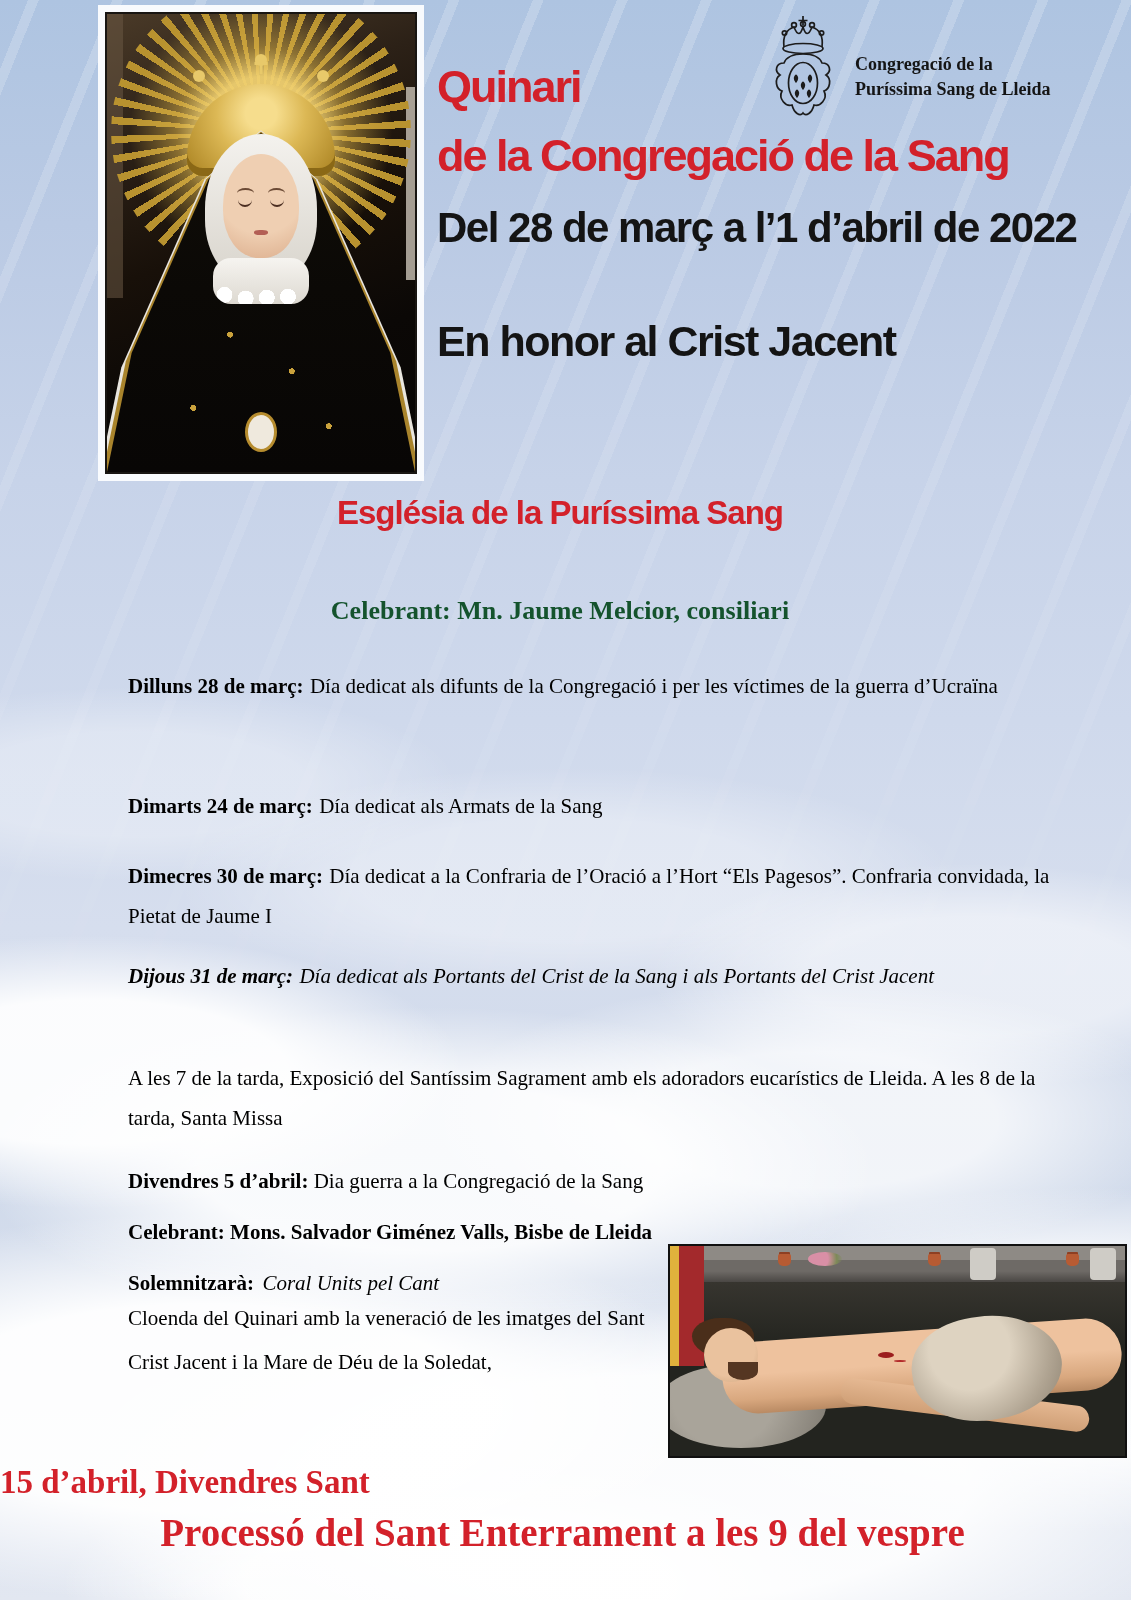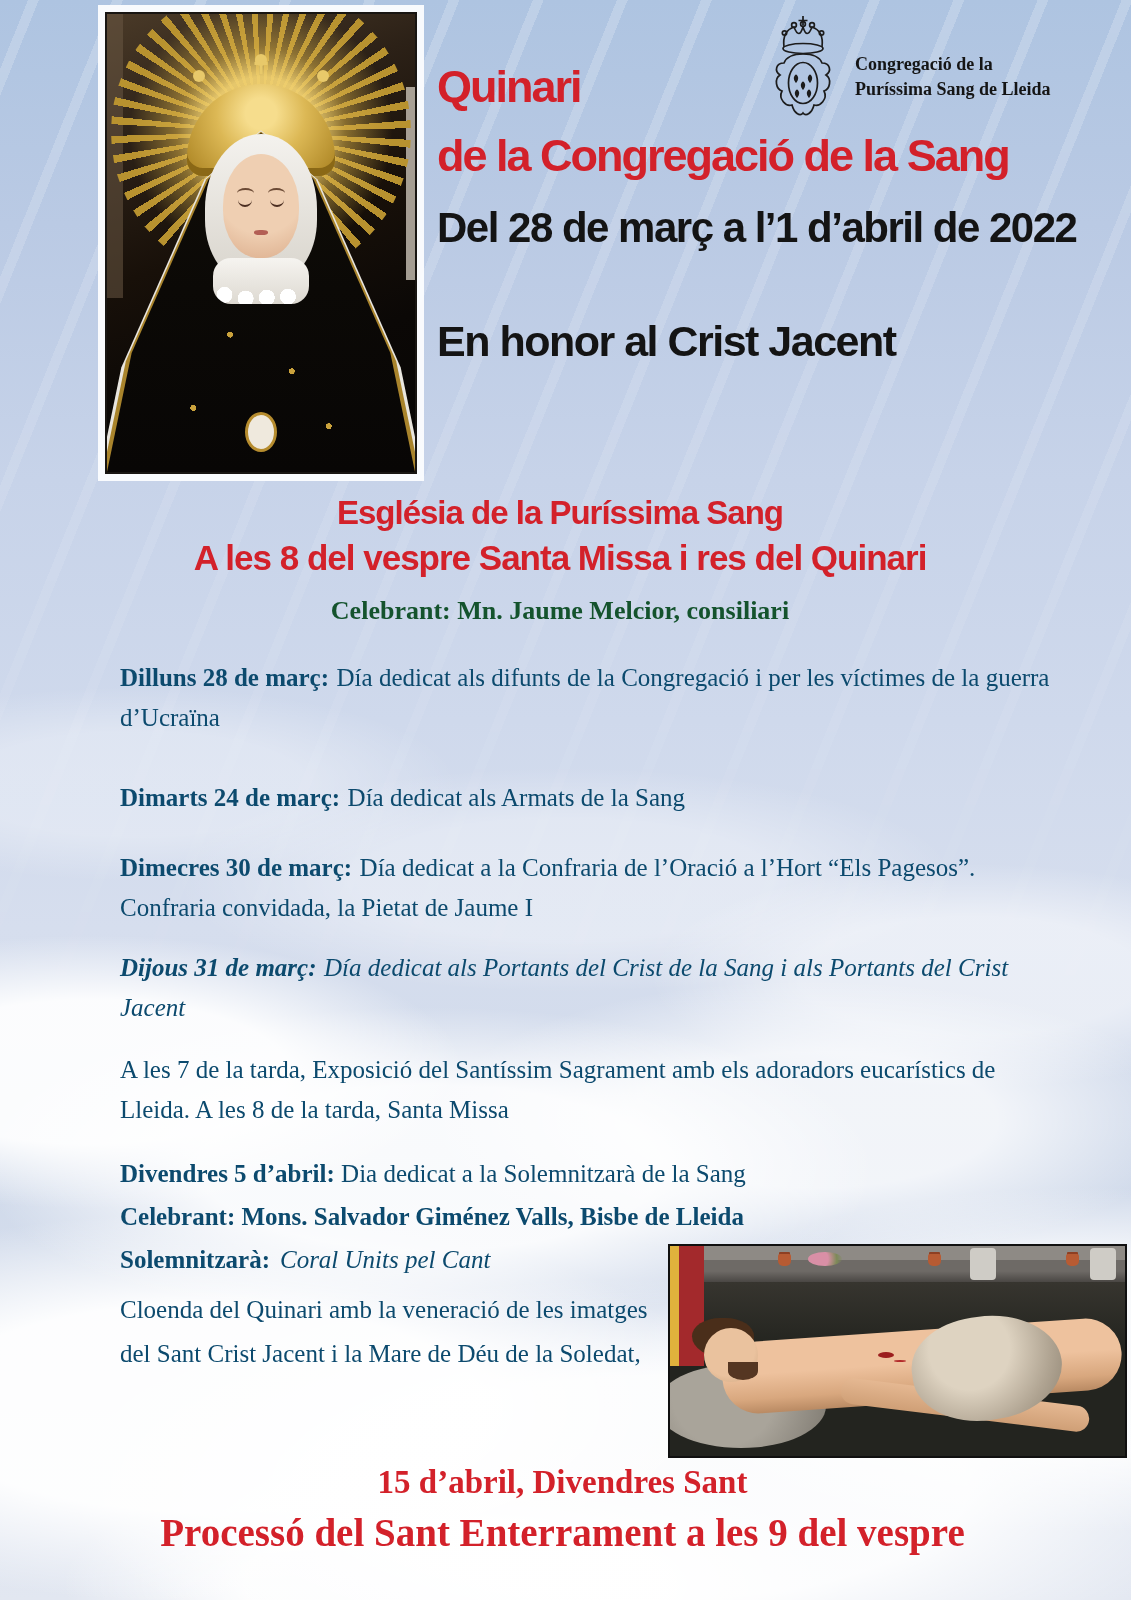--- a/index.html
+++ b/index.html
@@ -90,22 +90,22 @@
   .honor{position:absolute;left:437px;top:316px;color:#141414;font-weight:bold;font-size:43px;
     line-height:51px;letter-spacing:-1.5px;margin:0;}
   .venue1{position:absolute;left:0;top:494px;width:1120px;text-align:center;font-weight:bold;
     font-size:33px;letter-spacing:-1px;}
   .venue2{position:absolute;left:0;top:538px;width:1120px;text-align:center;font-weight:bold;
     font-size:35px;letter-spacing:-1px;}
   .celebrant{position:absolute;left:0;top:596px;width:1120px;text-align:center;color:#14532d;
     font-family:"Liberation Serif", serif;font-weight:bold;font-size:26px;}
 
   
-  .sched,.extra,.closing,.fline{font-family:"Liberation Serif", serif;color:#0c4a6e;
-    font-size:25px;line-height:40px;margin:0;position:absolute;left:120px;width:935px;}
+  .sched,.extra,.closing,.fline{font-family:"Liberation Serif", serif;color:#000000;
+    font-size:21px;line-height:40px;margin:8px;position:absolute;left:120px;width:935px;}
   .sched b{margin-right:.3em;}
   .p1{top:658px;} .p2{top:778px;} .p3{top:848px;} .p4{top:948px;font-style:italic;} .extra{top:1050px;}
   .friday{position:absolute;left:120px;top:1152px;width:940px;}
   .fline{position:static;display:block;width:auto;line-height:43px;}
   .fline i{margin-left:.4em;}
   .closing{top:1288px;width:540px;line-height:44px;}
 
   
   .christ{position:absolute;left:668px;top:1244px;width:455px;height:210px;margin:0;
     border:2px solid #101010;overflow:hidden;background:#23241f;}
@@ -134,21 +134,21 @@
     background:#4a2e1a;}
   .c-beard{position:absolute;left:58px;top:116px;width:30px;height:18px;border-radius:0 0 50% 50%;
     background:#553категор622;background:#553622;}
   .c-shroud{position:absolute;left:242px;top:70px;width:150px;height:104px;border-radius:46% 54% 50% 50%;
     transform:rotate(-8deg);
     background:radial-gradient(circle at 40% 30%,#ded3c1 0 35%,#b0a492 70%,#8a7f6e 100%);}
   .c-wound{position:absolute;left:208px;top:106px;width:16px;height:6px;border-radius:50%;
     background:#9c1d1d;box-shadow:14px 6px 0 -2px #b32a2a,28px 10px 0 -3px #b32a2a;}
 
   
-  .footer1{position:absolute;left:0;top:1464px;width:1125px;text-align:center;
+  .footer1{position:absolute;left:0;top:1464px;width:1125px;
     font-family:"Liberation Serif", serif;font-weight:bold;font-size:33px;}
   .footer2{position:absolute;left:0;top:1510px;width:1125px;text-align:center;
     font-family:"Liberation Serif", serif;font-weight:bold;font-size:39px;}
 </style>
 </head>
 <body>
 
 <div class="poster">
   <div class="sky"></div>
   <div class="sky-streaks"></div>
@@ -205,31 +205,30 @@
   <h1 class="title red">
     <div>Quinari</div>
     <div>de la Congregació de la Sang</div>
   </h1>
   <div class="dates">Del 28 de març a l’1 d’abril de 2022</div>
   <h2 class="honor">
     <div>En honor al Crist Jacent</div>
   </h2>
 
   <div class="venue1 red">Església de la Puríssima Sang</div>
-  <div class="venue2 red">A les 8 del vespre Santa Missa i res del Quinari</div>
   <div class="celebrant">Celebrant: Mn. Jaume Melcior, consiliari</div>
 
   <p class="sched p1"><b>Dilluns 28 de març:</b><span>Día dedicat als difunts de la Congregació i per les víctimes de la guerra d’Ucraïna</span></p>
   <p class="sched p2"><b>Dimarts 24 de març:</b><span>Día dedicat als Armats de la Sang</span></p>
   <p class="sched p3"><b>Dimecres 30 de març:</b><span>Día dedicat a la Confraria de l’Oració a l’Hort “Els Pagesos”. Confraria convidada, la Pietat de Jaume I</span></p>
   <p class="sched p4"><b>Dijous 31 de març:</b><span>Día dedicat als Portants del Crist de la Sang i als Portants del Crist Jacent</span></p>
   <p class="extra">A les 7 de la tarda,  Exposició del Santíssim Sagrament amb els adoradors eucarístics de Lleida. A les 8 de la tarda, Santa Missa</p>
 
   <div class="friday">
-    <span class="fline"><b>Divendres 5 d’abril:</b> <span>Dia dedicat a la Solemnitzarà de la Sang</span></span>
+    <span class="fline"><b>Divendres 5 d’abril:</b> <span>Dia guerra a la Congregació de la Sang</span></span>
     <span class="fline"><b>Celebrant: Mons. Salvador Giménez Valls, Bisbe de Lleida</b></span>
     <span class="fline"><b>Solemnitzarà:</b><i>Coral Units pel Cant</i></span>
   </div>
 
   <p class="closing">Cloenda del Quinari amb la veneració de les imatges del Sant Crist Jacent i la Mare de Déu de la Soledat,</p>
 
   <figure class="christ">
     <div class="c-altar"></div>
     <div class="c-floor"></div>
     <div class="c-column" style="left:300px;"></div>

